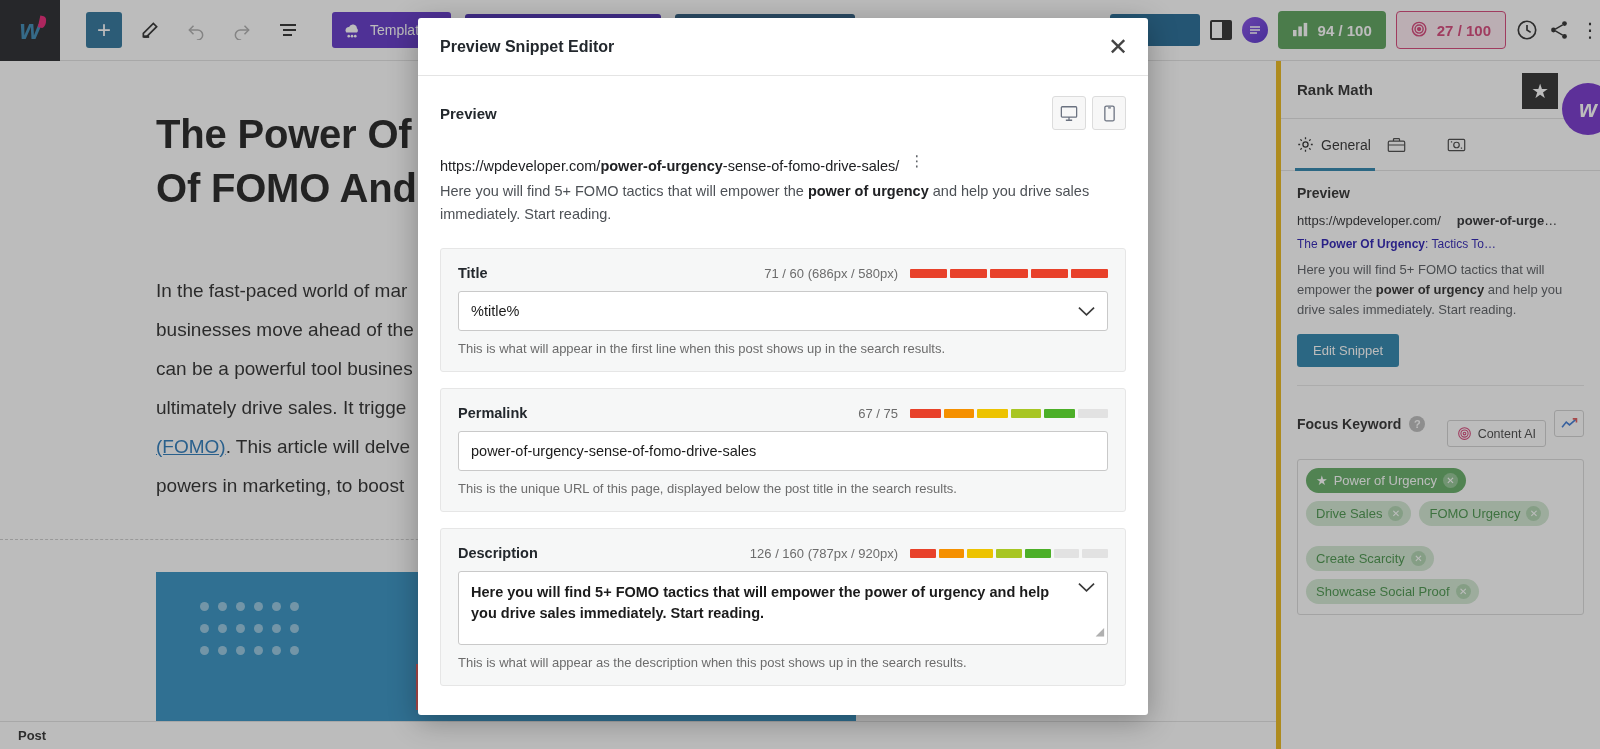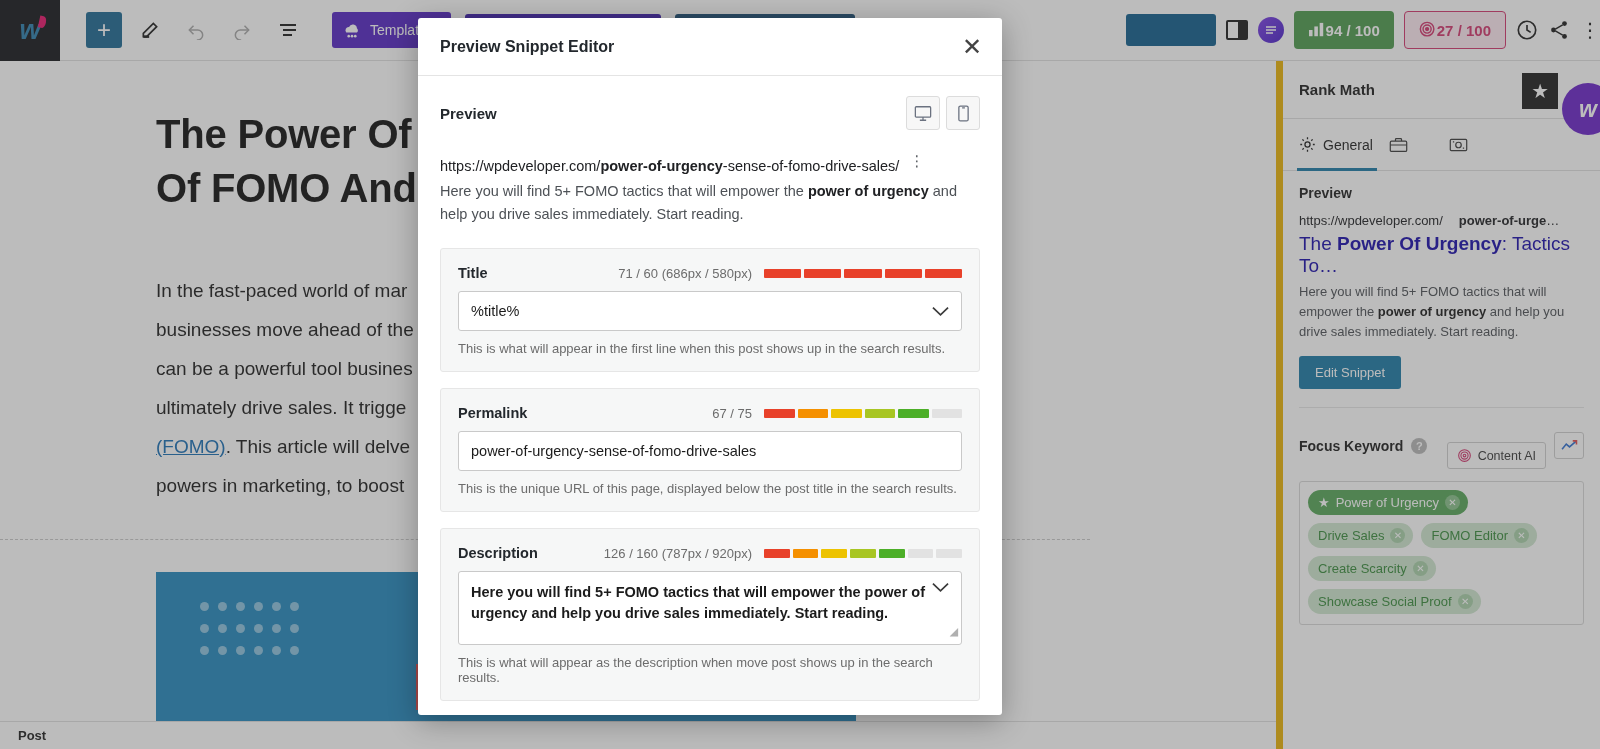--- a/index.html
+++ b/index.html
@@ -51,21 +51,21 @@
   .tb-right { margin-left: auto; display: flex; align-items: center; padding-right: 12px; gap: 10px; }
   .icon-sidebar { width: 22px; height: 20px; border: 2px solid #1e1e1e; border-radius: 2px; position: relative; }
   .icon-sidebar:after { content:""; position:absolute; right:0; top:0; bottom:0; width: 8px; background:#1e1e1e; }
   .avatar-round {
     width: 26px; height: 26px; border-radius: 50%;
     background: linear-gradient(135deg,#7b3fe4,#4a22c9);
     display:flex;align-items:center;justify-content:center;
   }
   .score-pill {
     height: 38px; padding: 0 14px; border-radius: 4px;
-    display: flex; align-items: center; 
+    display: flex; align-items: center; gap: 8px;
     font-size: 15px; font-weight: bold;
   }
   .score-green { background: #4f9b4f; color: #fff; }
   .score-pink { background: #fdeaf1; color: #d3366e; border: 1px solid #d3366e; }
   .kebab { font-size: 20px; letter-spacing: 0; line-height: 6px; width:8px; text-align:center; color:#1e1e1e;}
 
   
   .wp-canvas {
     position: absolute; top: 61px; left: 0; right: 324px; bottom: 28px;
     background: #ffffff; overflow: hidden; padding: 46px 0 0 156px;
@@ -98,21 +98,21 @@
   .wp-statusbar {
     position: absolute; left: 0; right: 324px; bottom: 0; height: 28px;
     background: #ffffff; border-top: 1px solid #e0e0e0;
     display: flex; align-items: center; padding-left: 18px;
     font-size: 13px; color: #1e1e1e; font-weight: bold;
   }
 
   
   .rm-sidebar {
     position: absolute; top: 61px; right: 0; width: 324px; bottom: 0;
-    background: #fff; border-left: 7px solid #eab308;
+    background: #fff; border-left: 5px solid #eab308;
     display: flex; flex-direction: column;
   }
   .rm-head {
     height: 58px; display: flex; align-items: center; padding: 0 16px;
     font-size: 15px; font-weight: bold; color: #1e1e1e;
     border-bottom: 1px solid #e0e0e0; position: relative;
   }
   .rm-star {
     position: absolute; right: 42px; top: 12px; width: 36px; height: 36px;
     background: #1e1e1e; color: #fff; display:flex;align-items:center;justify-content:center;
@@ -134,21 +134,21 @@
   }
   .rm-tab.active { color: #1e1e1e; }
   .rm-tab.active:after {
     content:""; position:absolute; left:0; right:12px; bottom:-1px; height:3px; background:#1d7ba6;
   }
   .rm-tab.iconly { padding: 0 34px 0 0; }
   .rm-section { padding: 14px 16px 0 16px; }
   .rm-label { font-size: 14px; font-weight: bold; color: #1e1e1e; margin-bottom: 10px; }
   .rm-url { font-size: 13px; color: #202124; line-height: 19px; }
   .rm-url b { font-weight: bold; padding-left: 16px; }
-  .rm-title2 { font-size: 19px; color: #1a0dab; line-height: 22px; margin-top: 3px; }
+  .rm-title2 { font-size: 12px; color: #1a0dab; line-height: 22px; margin-top: 3px; }
   .rm-title2 b { font-weight: bold; }
   .rm-desc2 { font-size: 13px; color: #4d5156; line-height: 20px; margin-top: 5px; }
   .rm-desc2 b { font-weight: bold; color:#1b1b1b; }
   .btn-edit-snippet {
     margin-top: 14px; background: #1d7ba6; color: #fff;
     padding: 9px 16px; font-size: 13px; border-radius: 3px; display: inline-block;
   }
   .rm-divider { height: 1px; background: #e6e6e6; margin: 18px 0 0 0; }
   .kw-head { display: flex; align-items: center; gap: 8px; margin-bottom: 12px; }
   .kw-head-title { font-size: 14px; font-weight: bold; color: #1e1e1e; }
@@ -184,21 +184,21 @@
     margin: 14px 16px 0 16px; background: #fbf6e6; border-left: 4px solid #d4a82b;
     padding: 11px 12px; font-size: 13.5px; color: #3c3c3c;
   }
   .rm-note a { color: #1b4f7d; text-decoration: underline; }
 
   
   .dim {
     position: absolute; inset: 0; background: rgba(70,70,70,0.36);
   }
   .modal {
-    position: absolute; left: 418px; top: 18px; width: 584px; height: 697px;
+    position: absolute; left: 418px; top: 18px; width: 730px; height: 697px;
     background: #fff; border-radius: 3px; box-shadow: 0 6px 30px rgba(0,0,0,.3);
     display: flex; flex-direction: column; overflow: hidden;
   }
   .modal-head {
     height: 58px; flex: 0 0 58px; display: flex; align-items: center;
     padding: 0 20px 0 22px; border-bottom: 1px solid #e4e4e4;
   }
   .modal-title { font-size: 16px; font-weight: bold; color: #23282d; }
   .modal-close { margin-left: auto; font-size: 24px; color: #444; line-height: 1; font-weight: 300; }
   .modal-body { flex: 1; overflow: hidden; padding: 0 22px; }
@@ -448,25 +448,25 @@
               <span>Power of Urgency</span>
               <span class="kw-x">✕</span>
             </span>
           </div>
           <div class="kw-row" style="margin-top:8px">
             <span class="kw-tag kw-sec">
               <span>Drive Sales</span>
               <span class="kw-x">✕</span>
             </span>
             <span class="kw-tag kw-sec">
-              <span>FOMO Editor</span>
+              <span>FOMO Urgency</span>
               <span class="kw-x">✕</span>
             </span>
           </div>
-          <div class="kw-row" style="margin-top:8px">
+          <div class="kw-row" style="margin-top:20px">
             <span class="kw-tag kw-sec">
               <span>Create Scarcity</span>
               <span class="kw-x">✕</span>
             </span>
           </div>
           <div class="kw-row" style="margin-top:8px">
             <span class="kw-tag kw-sec">
               <span>Showcase Social Proof</span>
               <span class="kw-x">✕</span>
             </span>
@@ -572,17 +572,17 @@
         </div>
         <div class="fld-textarea">
           <span>Here you will find 5+ FOMO tactics that will empower the power of urgency and help you drive sales immediately. Start reading.</span>
           <span class="chev">
             <svg width="17" height="11" viewBox="0 0 18 11" fill="none" stroke="#3b3b3b" stroke-width="1.8">
                 <path d="M1 1.5L9 9l8-7.5"></path>
               </svg>
           </span>
           <span class="resize-grip">◢</span>
         </div>
-        <div class="fld-help">This is what will appear as the description when move post shows up in the search results.</div>
+        <div class="fld-help">This is what will appear as the description when this post shows up in the search results.</div>
       </div>
     </div>
   </div>
 </div>
 
 </body></html>

